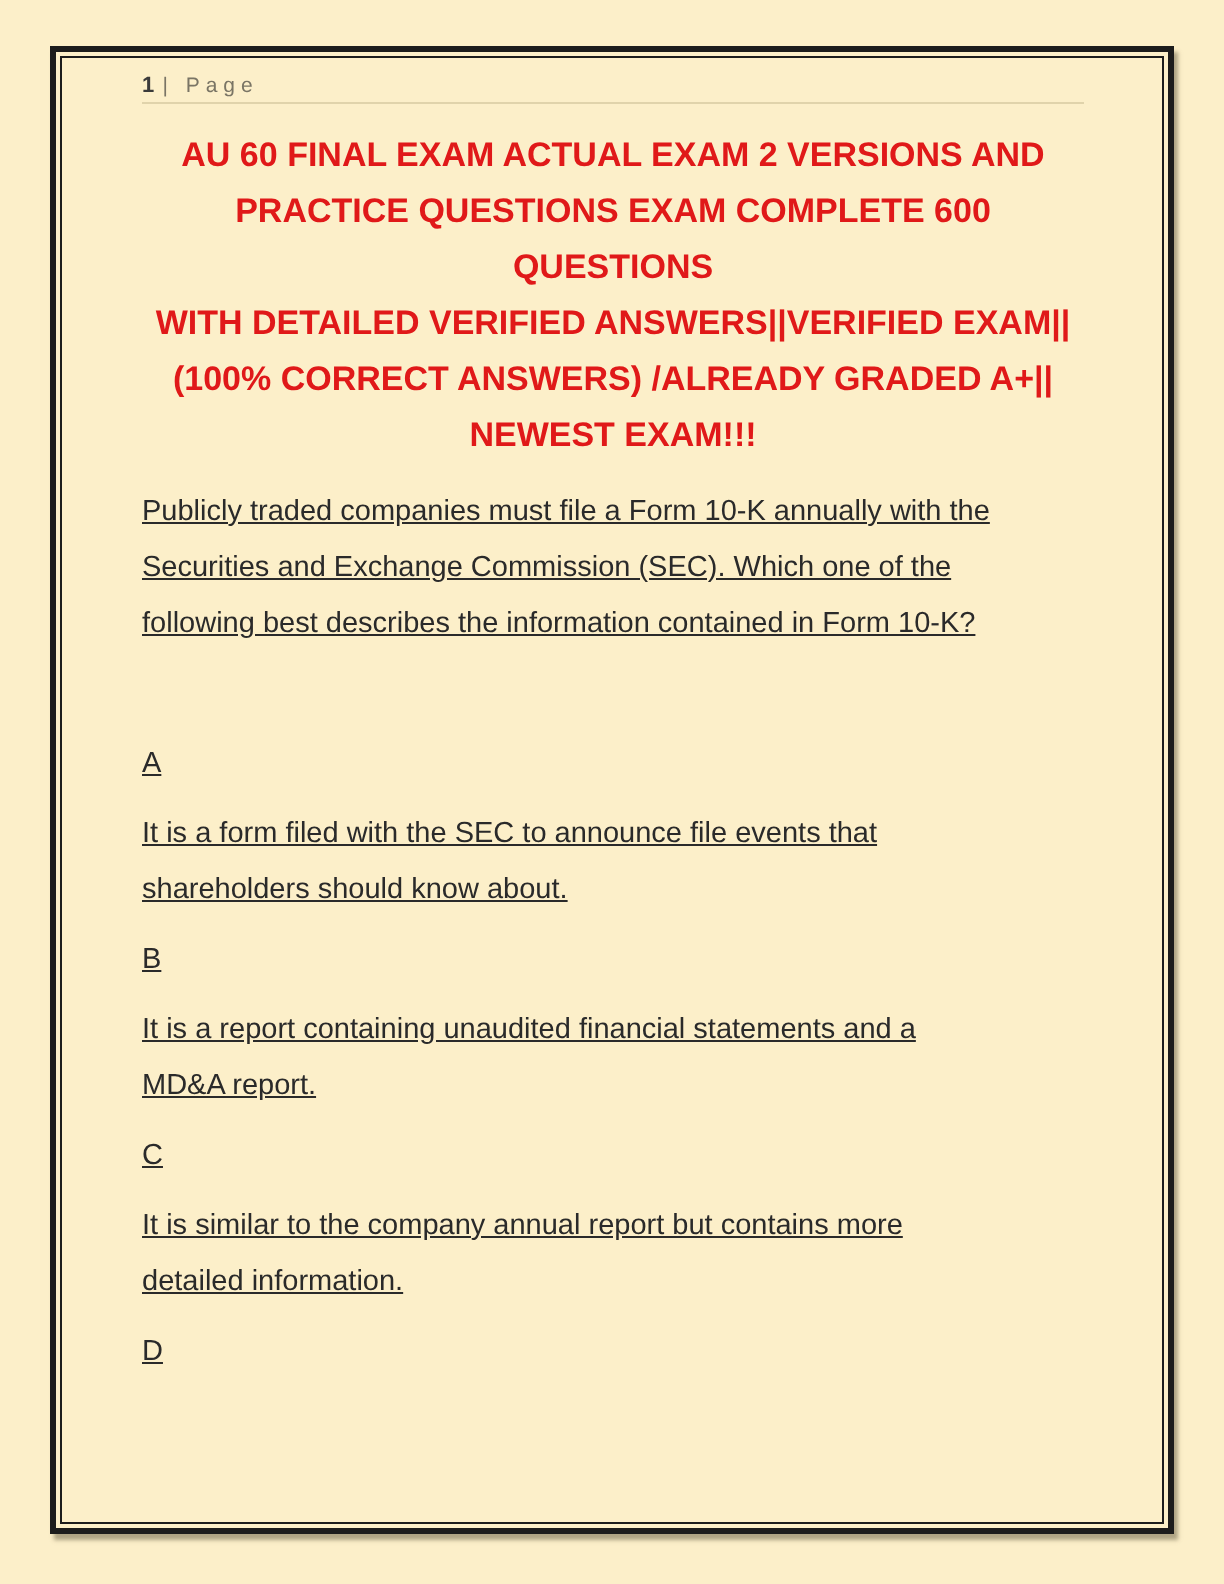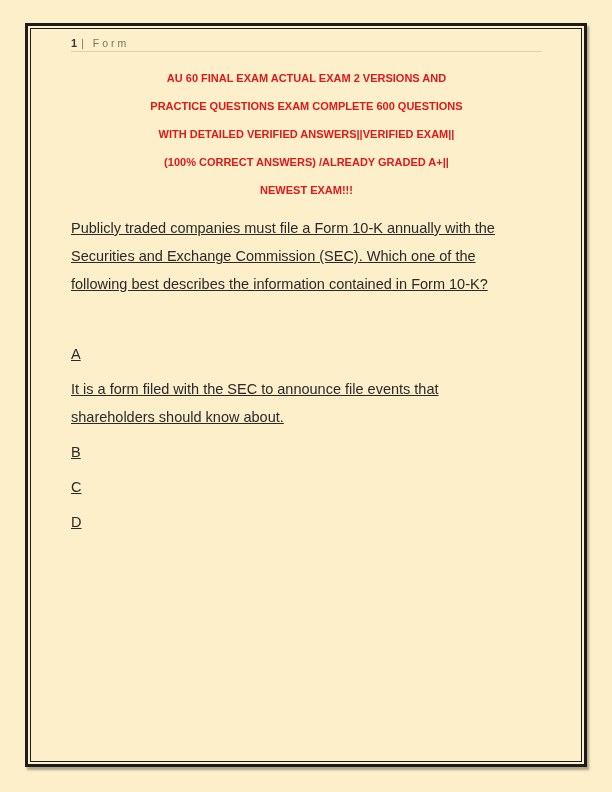--- a/index.html
+++ b/index.html
@@ -37,21 +37,21 @@
     padding-bottom: 1px;
   }
   .page-number { font-weight: bold; color: #3a3a3a; letter-spacing: 1px; }
   .page-label  { color: #7a7565; letter-spacing: 3px; font-size: 10.5px; }
 
   .doc-title {
     margin-top: 12px;
     margin-bottom: 10px;
     color: #e01919;
     font-weight: bold;
-    font-size: 11px;
+    font-size: 17px;
     line-height: 28px;
     text-align: center;
     white-space: pre-line;
   }
 
   .body-text p {
     font-size: 14.5px;
     line-height: 28px;
     margin: 0 0 7px 0;
     white-space: pre-line;
@@ -61,41 +61,45 @@
 </style>
 </head>
 <body>
 
 <div class="frame-outer">
   <div class="frame-inner">
     <div class="content">
 
       <div class="page-header">
         <span class="page-number">1</span>
-        <span class="page-label">| Form</span>
+        <span class="page-label">| Page</span>
       </div>
 
       <div class="doc-title">AU 60 FINAL EXAM ACTUAL EXAM 2 VERSIONS AND
 PRACTICE QUESTIONS EXAM COMPLETE 600 QUESTIONS
 WITH DETAILED VERIFIED ANSWERS||VERIFIED EXAM||
 (100% CORRECT ANSWERS) /ALREADY GRADED A+||
 NEWEST EXAM!!!</div>
 
       <div class="body-text">
         <p>Publicly traded companies must file a Form 10-K annually with the
 Securities and Exchange Commission (SEC). Which one of the
 following best describes the information contained in Form 10-K?</p>
         <p class="spacer-line"></p>
 
         <p>A</p>
         <p>It is a form filed with the SEC to announce file events that
 shareholders should know about.</p>
 
         <p>B</p>
+        <p>It is a report containing unaudited financial statements and a
+MD&amp;A report.</p>
 
         <p>C</p>
+        <p>It is similar to the company annual report but contains more
+detailed information.</p>
 
         <p>D</p>
       </div>
 
     </div>
   </div>
 </div>
 
 </body></html>

